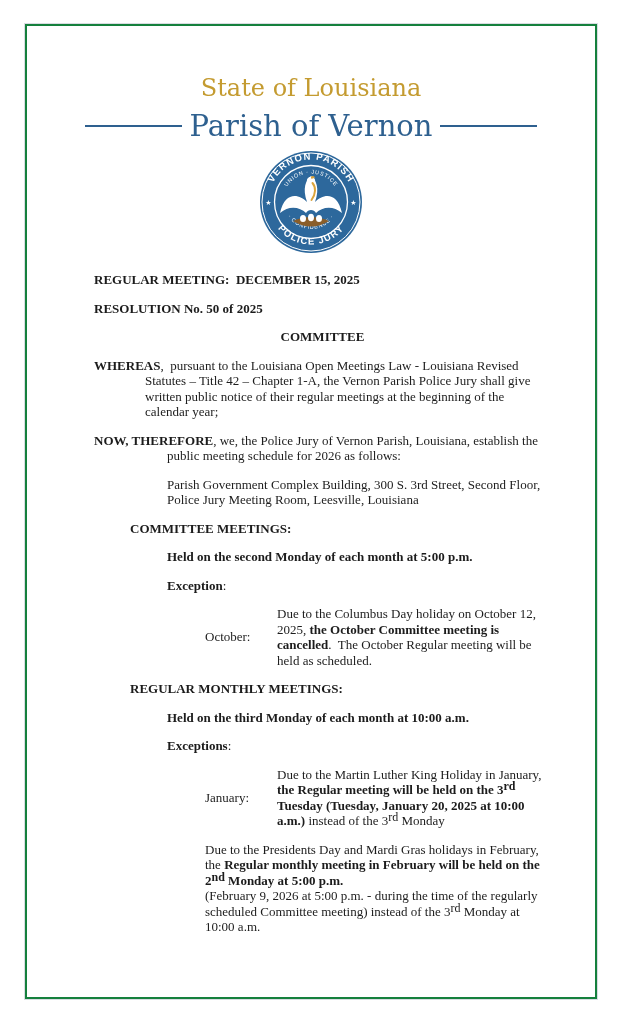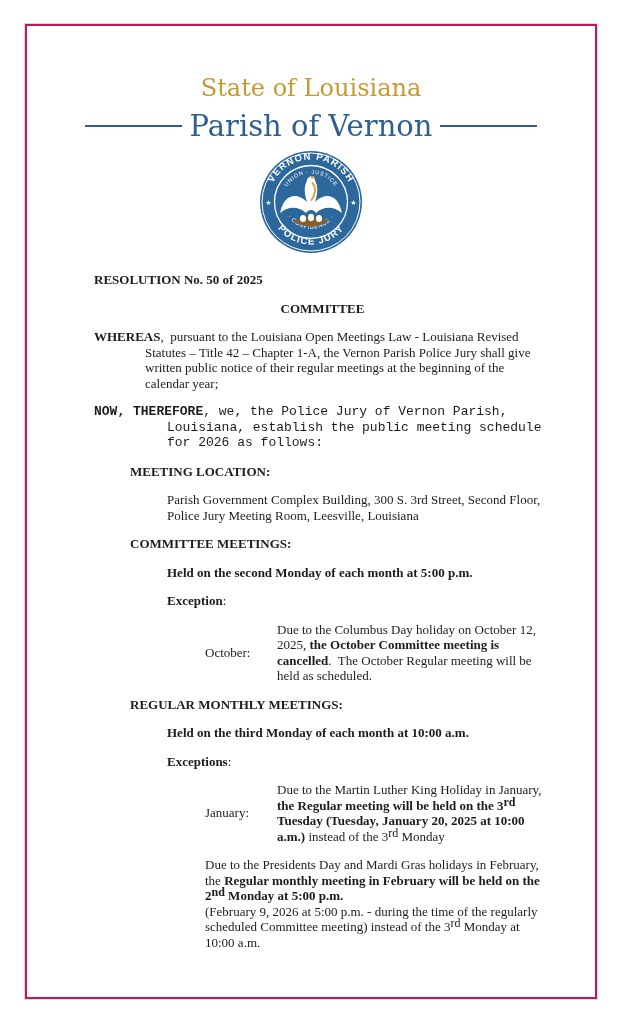--- a/index.html
+++ b/index.html
@@ -9,21 +9,21 @@
     height: 1024px;
     background: #ffffff;
     font-family: "Liberation Serif", serif;
     color: #1c1c1c;
     overflow: hidden;
   }
   .frame {
     position: absolute;
     left: 25px; top: 24px;
     width: 568px; height: 971px;
-    border: 2px solid #be185d;
+    border: 2px solid #15803d;
     box-shadow: 0 0 0 1px rgba(130,140,160,0.30);
     box-sizing: content-box;
   }
   
   .doc-header { text-align: center; padding-top: 47px; }
   .state-title {
     font-family: "DejaVu Serif", serif;
     font-size: 24px;
     line-height: 30px;
     color: #c49b30;
@@ -54,21 +54,21 @@
   
   .doc-body {
     padding: 16px 44px 0 67px;
     font-size: 13px;
     line-height: 15.5px;
   }
   .doc-body p, .doc-body .exc-row { margin: 0 0 13px 0; white-space: pre-wrap; }
   .b { font-weight: bold; }
   .center { text-align: center; }
   .hang-whereas { padding-left: 51px; text-indent: -51px; }
-  .hang-now { padding-left: 73px; text-indent: -73px; font-family: Liberation Mono, monospace; }
+  .hang-now { padding-left: 73px; text-indent: -73px; }
   .ind1 { margin-left: 36px !important; }
   .ind2 { margin-left: 73px !important; }
   .exc-row { display: flex; margin-left: 111px !important; align-items: center; }
   .exc-label { width: 72px; flex: 0 0 72px; }
   .exc-text { flex: 1; }
   sup { font-size: 12px; line-height: 0; vertical-align: 4px; }
   .last { margin-bottom: 0 !important; }
 </style>
 </head>
 <body>
@@ -119,30 +119,30 @@
             <ellipse cx="44" cy="68.5" rx="3" ry="3.5" fill="#ffffff"></ellipse>
             <ellipse cx="52" cy="67.5" rx="3" ry="3.8" fill="#ffffff"></ellipse>
             <ellipse cx="60" cy="68.5" rx="3" ry="3.5" fill="#ffffff"></ellipse>
           </g>
         </svg>
       </div>
     </div>
 
     <div class="doc-body">
 
+      <p class="b">REGULAR MEETING:  DECEMBER 15, 2025</p>
 
       <p class="b">RESOLUTION No. 50 of 2025</p>
 
       <p class="b center">COMMITTEE</p>
 
       <p class="hang-whereas"><span class="b">WHEREAS</span><span>,  pursuant to the Louisiana Open Meetings Law - Louisiana Revised Statutes – Title 42 – Chapter 1-A, the Vernon Parish Police Jury shall give written public notice of their regular meetings at the beginning of the calendar year;</span></p>
 
       <p class="hang-now"><span class="b">NOW, THEREFORE</span><span>, we, the Police Jury of Vernon Parish, Louisiana, establish the public meeting schedule for 2026 as follows:</span></p>
 
-      <p class="b ind1">MEETING LOCATION:</p>
 
       <p class="ind2">Parish Government Complex Building, 300 S. 3rd Street, Second Floor, Police Jury Meeting Room, Leesville, Louisiana</p>
 
       <p class="b ind1">COMMITTEE MEETINGS:</p>
 
       <p class="b ind2">Held on the second Monday of each month at 5:00 p.m.</p>
 
       <p class="ind2"><span class="b">Exception</span><span>:</span></p>
 
       <div class="exc-row">

